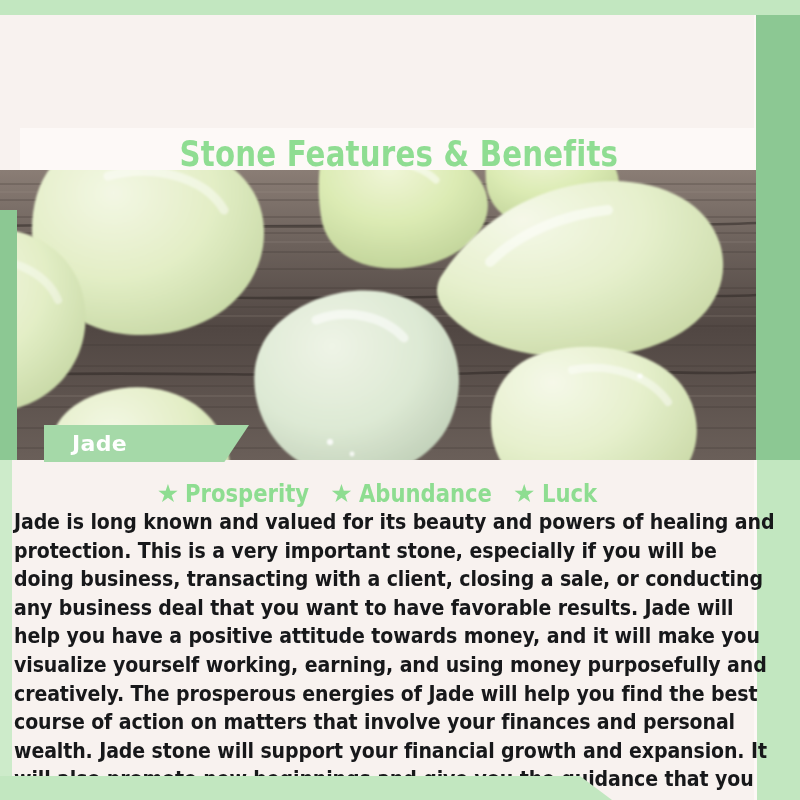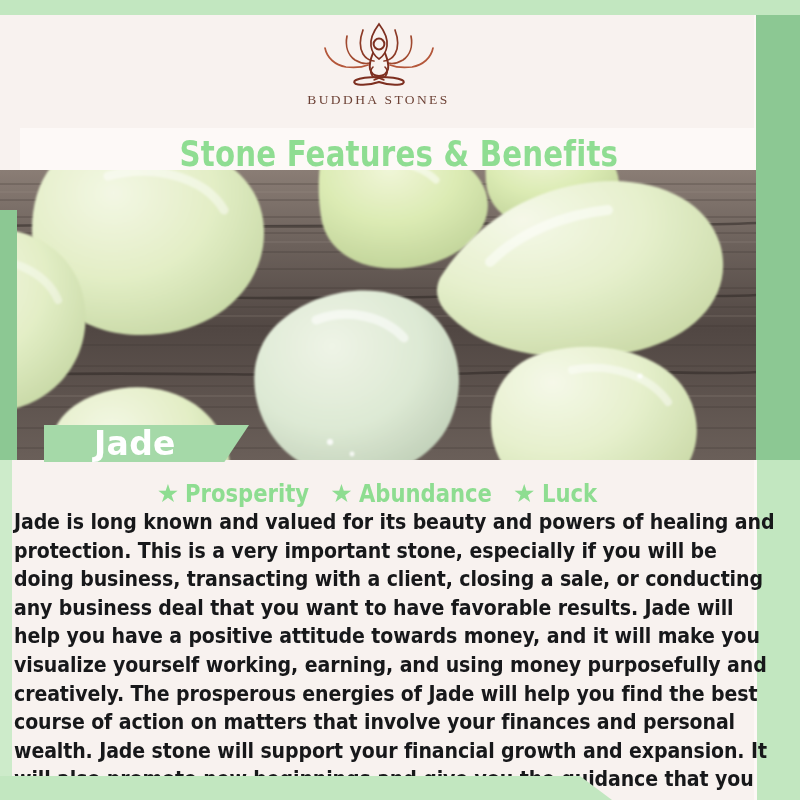--- a/index.html
+++ b/index.html
@@ -77,22 +77,22 @@
                     background:linear-gradient(90deg,#8cc893 0%, #8cc893 100%); }
 
   
   #jade-label {
     position:absolute; left:44px; top:425px; width:205px; height:37px;
     background:#a5d9a8;
     clip-path:polygon(0 0, 100% 0, 88% 100%, 0 100%);
     display:flex; align-items:center;
   }
   #jade-text {
-    margin-left:50px;
-    color:#ffffff; font-weight:bold; font-size:33px;
+    margin-left:28px;
+    color:#ffffff; font-weight:bold; font-size:22px;
     font-family:"DejaVu Sans","Liberation Sans",sans-serif;
     letter-spacing:0.3px;
   }
 
   
   #benefits {
     position:absolute; left:0; top:479px; width:757px;
     display:flex; align-items:center; justify-content:center;
     gap:13px;
   }
@@ -130,49 +130,20 @@
     background:#cdebca;
   }
 </style>
 </head>
 <body>
 
 <div id="frame"></div>
 
 <div id="card">
 
-  <div id="logo-block">
-    <svg id="lotus" viewBox="0 0 132 66">
-      <g fill="none" stroke="#7d2f20" stroke-width="1.7" stroke-linecap="round">
-
-        <path d="M66 4 C60 12 57 19 58 26 C59 33 63 37 66 39 C69 37 73 33 74 26 C75 19 72 12 66 4 Z"></path>
-
-        <path d="M50 10 C47 18 46 27 50 34 C53 39 58 41 61 41" stroke="#8c3a26"></path>
-        <path d="M82 10 C85 18 86 27 82 34 C79 39 74 41 71 41" stroke="#8c3a26"></path>
-
-        <path d="M34 16 C32 26 35 35 42 40 C47 43 53 44 57 43" stroke="#a0492f"></path>
-        <path d="M98 16 C100 26 97 35 90 40 C85 43 79 44 75 43" stroke="#a0492f"></path>
-
-        <path d="M12 28 C14 38 22 45 33 47 C42 48 50 47 55 45" stroke="#b4573a"></path>
-        <path d="M120 28 C118 38 110 45 99 47 C90 48 82 47 77 45" stroke="#b4573a"></path>
-
-        <circle cx="66" cy="24" r="5.4" stroke="#7d2f20" stroke-width="2"></circle>
-
-        <path d="M60 33 C58 38 56 44 57 49 C58 53 61 56 66 56 C71 56 74 53 75 49 C76 44 74 38 72 33" stroke="#7d2f20" stroke-width="2"></path>
-
-        <path d="M66 57 C56 57 47 58 43 60 C40 61.5 41 64 45 64.5 C52 65.5 60 64 66 62
-                 C72 64 80 65.5 87 64.5 C91 64 92 61.5 89 60 C85 58 76 57 66 57 Z" stroke="#7d2f20" stroke-width="2"></path>
-
-        <path d="M60 47 C56 51 58 57 63 58" stroke="#7d2f20" stroke-width="1.6"></path>
-        <path d="M72 47 C76 51 74 57 69 58" stroke="#7d2f20" stroke-width="1.6"></path>
-        <path d="M61 60 L66 58 L71 60" stroke="#7d2f20" stroke-width="1.4"></path>
-      </g>
-    </svg>
-    <div id="brand-name">BUDDHA STONES</div>
-  </div>
 
   <div id="title-band">
     <div id="title-text">Stone Features &amp; Benefits</div>
   </div>
 </div>
 
 <div id="photo">
   <svg id="photo-svg" viewBox="0 0 757 290" preserveAspectRatio="none">
     <defs>
       <linearGradient id="wood" x1="0" y1="0" x2="0" y2="1">

